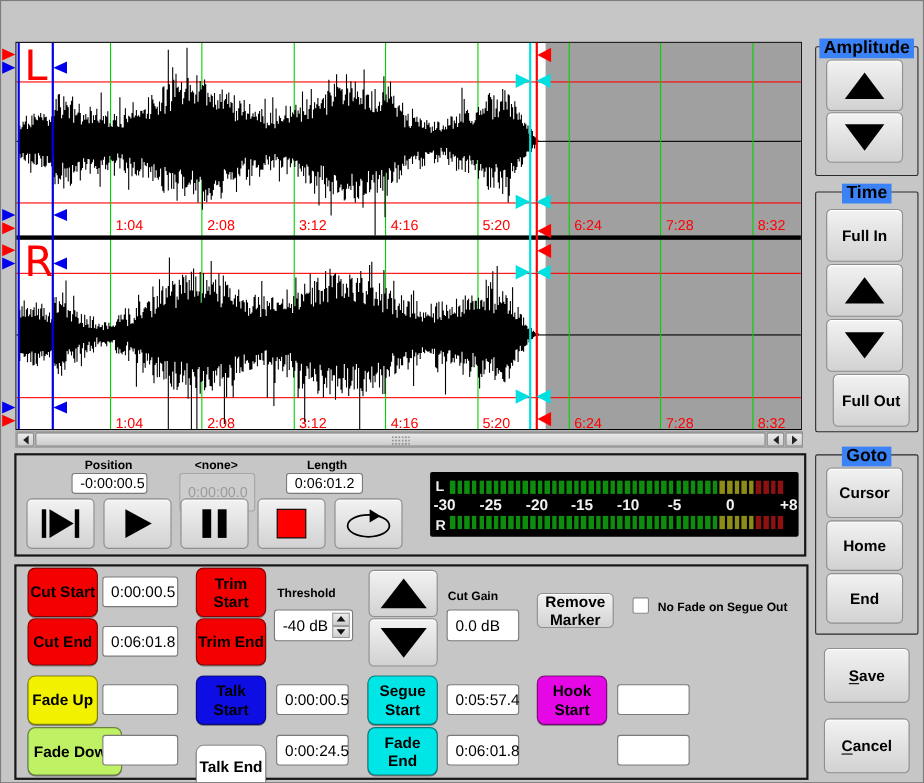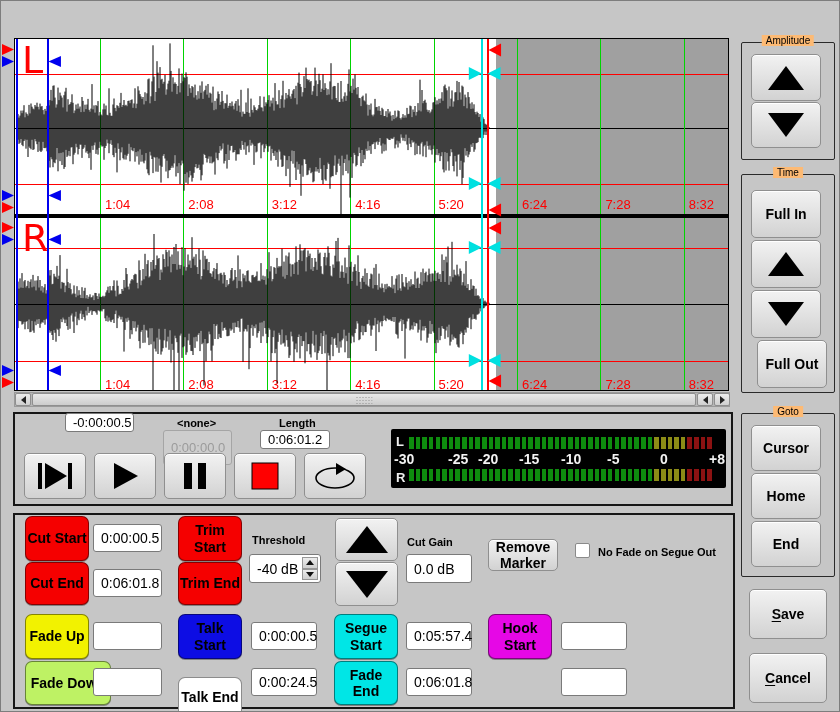--- a/index.html
+++ b/index.html
@@ -28,22 +28,22 @@
     font-weight:bold;font-size:14px;line-height:1.15;color:#000;box-shadow:0 1px 0 rgba(0,0,0,.35);}
   
   .field{position:absolute;background:#fff;border:1px solid #7a7a7a;border-radius:3px;box-sizing:border-box;
     font-size:14px;color:#000;display:flex;align-items:center;padding-left:7px;}
   .field.ro{justify-content:flex-start;}
   .field.disabled{background:#cdcdcd;color:#9b9b9b;border-color:#a5a5a5;}
   .lbl{position:absolute;font-weight:bold;font-size:11px;color:#000;white-space:nowrap;}
   
   .frame{position:absolute;border:2px solid #161616;box-sizing:border-box;}
   .group{position:absolute;border:1px solid #2a2a2a;border-radius:2px;box-sizing:border-box;}
-  .group-label{position:absolute;top:-8px;left:50%;transform:translateX(-50%);background:#fdba74;
-    padding:0 4px;font-weight:normal;font-size:10px;white-space:nowrap;}
+  .group-label{position:absolute;top:-8px;left:50%;transform:translateX(-50%);background:#3b82f6;
+    padding:0 4px;font-weight:bold;font-size:16px;white-space:nowrap;}
   
   .wavebox{position:absolute;left:13px;top:37px;width:715px;height:353px;background:#fff;border:1px solid #000;box-sizing:border-box;}
   .wave-el{position:absolute;}
   .chan-letter{position:absolute;color:#f00;font-size:38px;font-family:"DejaVu Sans",sans-serif;line-height:1;}
   .tlabel{position:absolute;color:#f00;font-size:13px;white-space:nowrap;}
   .overlay{position:absolute;left:0;top:37px;width:740px;height:354px;pointer-events:none;}
   
   .hscroll{position:absolute;left:13px;top:391px;width:716px;height:15px;background:#b7b7b7;border:1px solid #9a9a9a;box-sizing:border-box;}
   .sb-btn{position:absolute;top:0;width:16px;height:13px;background:linear-gradient(#ececec,#cfcfcf);
     border:1px solid #8f8f8f;box-sizing:border-box;border-radius:2px;display:flex;align-items:center;justify-content:center;}
@@ -155,21 +155,21 @@
       </div>
     <div class="sb-btn" style="left:699px">
         <span class="arr-r"></span>
       </div>
   </div>
 
   <div class="frame" style="left:12px;top:411px;width:720px;height:94px"></div>
   <div class="lbl" style="left:76px;top:416px">Position</div>
   <div class="lbl" style="left:176px;top:416px">&lt;none&gt;</div>
   <div class="lbl" style="left:278px;top:416px">Length</div>
-  <div class="field ro" style="left:64px;top:412px;width:69px;height:19px;font-size:13px">-0:00:00.5</div>
+  <div class="field ro" style="left:64px;top:429px;width:69px;height:19px;font-size:13px">-0:00:00.5</div>
   <div class="field ro disabled" style="left:162px;top:429px;width:69px;height:35px;font-size:13px">0:00:00.0</div>
   <div class="field ro" style="left:259px;top:429px;width:70px;height:19px;font-size:13px">0:06:01.2</div>
 
   <div class="btn" style="left:23px;top:452px;width:62px;height:46px">
     <svg width="40" height="30" viewBox="0 0 40 30">
       <rect x="3" y="2" width="4" height="26" fill="#000"></rect>
       <polygon points="10,2 32,15 10,28" fill="#000"></polygon>
       <rect x="33" y="2" width="4" height="26" fill="#000"></rect>
     </svg>
   </div>
@@ -193,21 +193,21 @@
     <svg width="46" height="30" viewBox="0 0 46 30">
       <ellipse cx="23" cy="17" rx="19" ry="10" fill="none" stroke="#000" stroke-width="1.6"></ellipse>
       <polygon points="24,2 34,8 24,14" fill="#000"></polygon>
     </svg>
   </div>
 
   <div class="meter" id="meter">
     <div class="mlabel" style="left:5px;top:5px">L</div>
     <div class="mlabel" style="left:5px;top:41px">R</div>
   <div class="scale-num" style="left: 3px;">-30</div>
-      <div class="scale-num" style="left: 45px; margin-left: 12px;">-25</div>
+      <div class="scale-num" style="left: 45px;">-25</div>
       <div class="scale-num" style="left: 87px;">-20</div>
       <div class="scale-num" style="left: 128px;">-15</div>
       <div class="scale-num" style="left: 170px;">-10</div>
       <div class="scale-num" style="left: 216px;">-5</div>
       <div class="scale-num" style="left: 269px;">0</div>
       <div class="scale-num" style="left: 318px;">+8</div>
       <div class="seg" style="left: 18px; top: 8px; background: rgb(14, 140, 14);"></div>
       <div class="seg" style="left: 24.63px; top: 8px; background: rgb(14, 140, 14);"></div>
       <div class="seg" style="left: 31.26px; top: 8px; background: rgb(14, 140, 14);"></div>
       <div class="seg" style="left: 37.89px; top: 8px; background: rgb(14, 140, 14);"></div>

